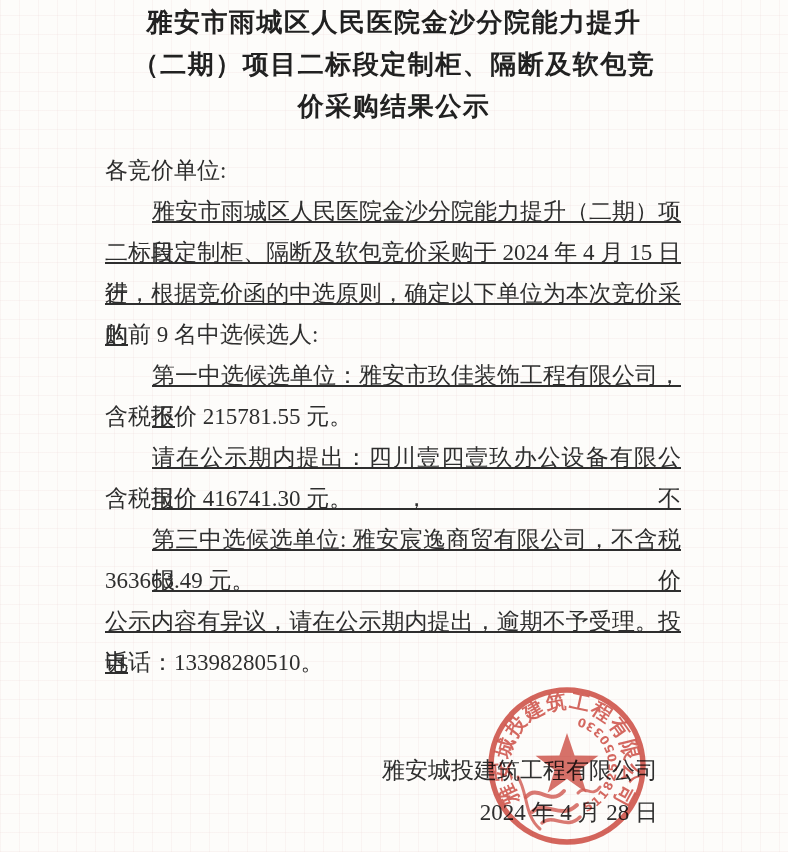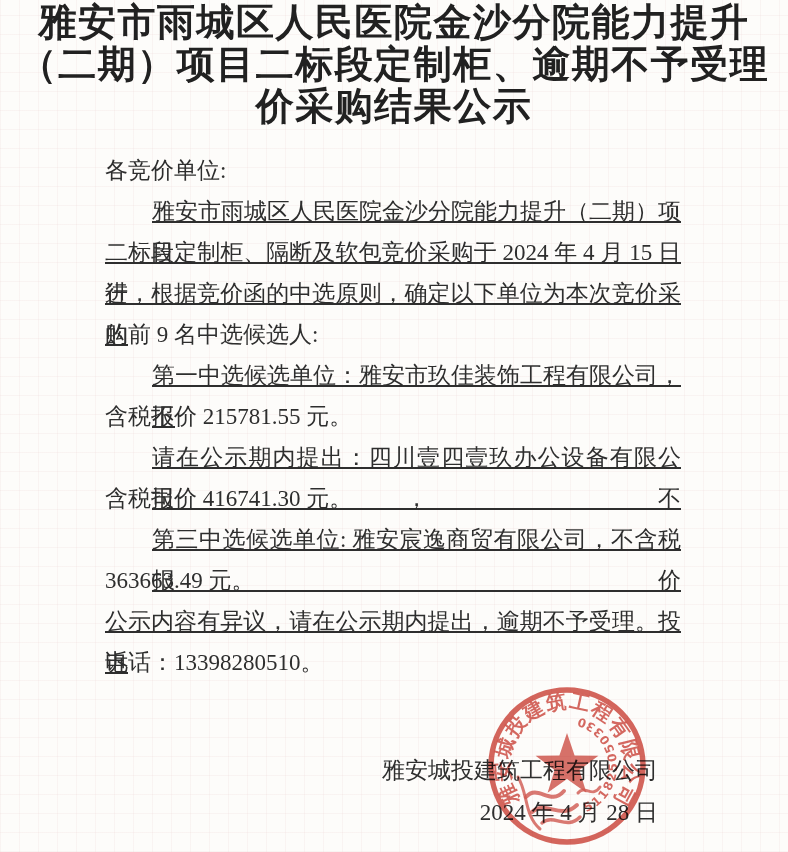--- a/index.html
+++ b/index.html
@@ -15,21 +15,21 @@
     background-image:
       repeating-linear-gradient(0deg, rgba(232,205,205,.18) 0 1px, transparent 1px 19px),
       repeating-linear-gradient(90deg, rgba(232,205,205,.18) 0 1px, transparent 1px 19px);
   }
   
   #title{
     position:absolute;top:1px;left:0;right:0;
     text-align:center;
     font-family:"DejaVu Sans","Liberation Sans",sans-serif;
     font-weight:700;
-    font-size:38px;line-height:42px;letter-spacing:1.5px;
+    font-size:26px;line-height:42px;letter-spacing:1.5px;
     color:#212121;
   }
   
   #bodytext{
     position:absolute;left:105px;top:150px;width:576px;
     font-size:23px;color:#2e2e2e;
   }
   .bl{
     height:41px;line-height:41px;
     text-align:justify;text-align-last:left;
@@ -55,21 +55,21 @@
     font-weight:700;
   }
 </style>
 </head>
 <body>
 
 <div id="page">
 
   <div id="title">
     <div>雅安市雨城区人民医院金沙分院能力提升</div>
-    <div>（二期）项目二标段定制柜、逾期不予受理</div>
+    <div>（二期）项目二标段定制柜、隔断及软包竞</div>
     <div>价采购结果公示</div>
   </div>
 
   <div id="bodytext">
     <div class="bl">各竞价单位:</div>
 
     <div class="bl ind just">雅安市雨城区人民医院金沙分院能力提升（二期）项目</div>
     <div class="bl just">二标段定制柜、隔断及软包竞价采购于 2024 年 4 月 15 日进</div>
     <div class="bl just">行，根据竞价函的中选原则，确定以下单位为本次竞价采购</div>
     <div class="bl">的前 9 名中选候选人:</div>

